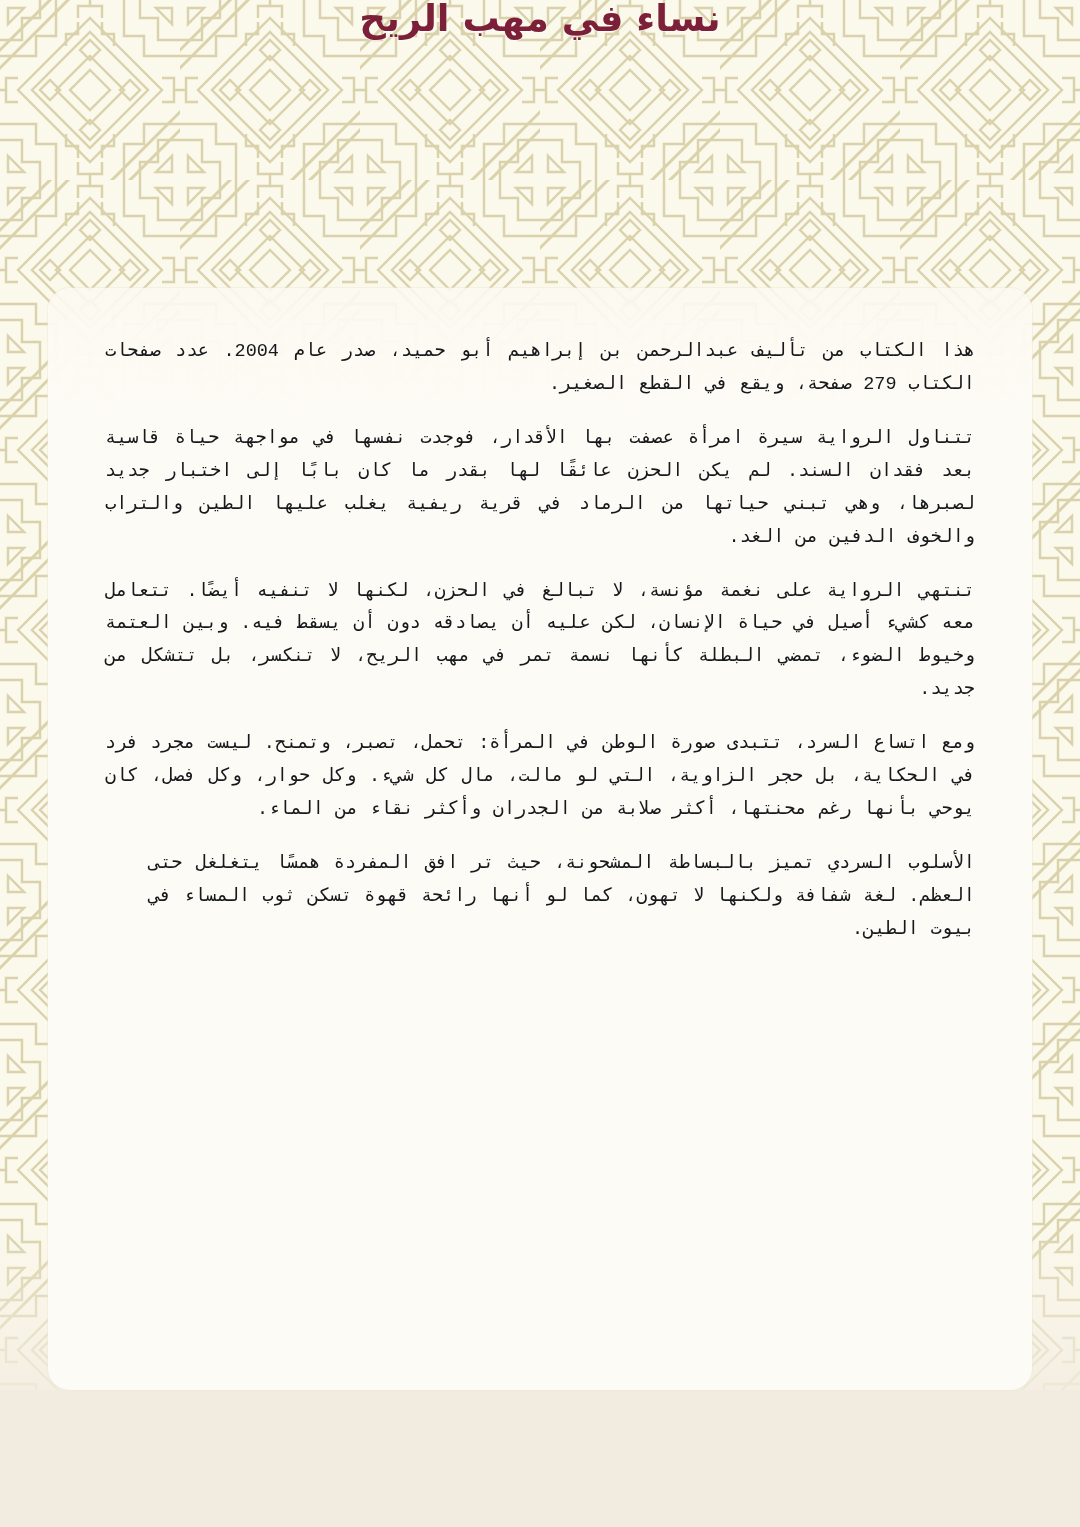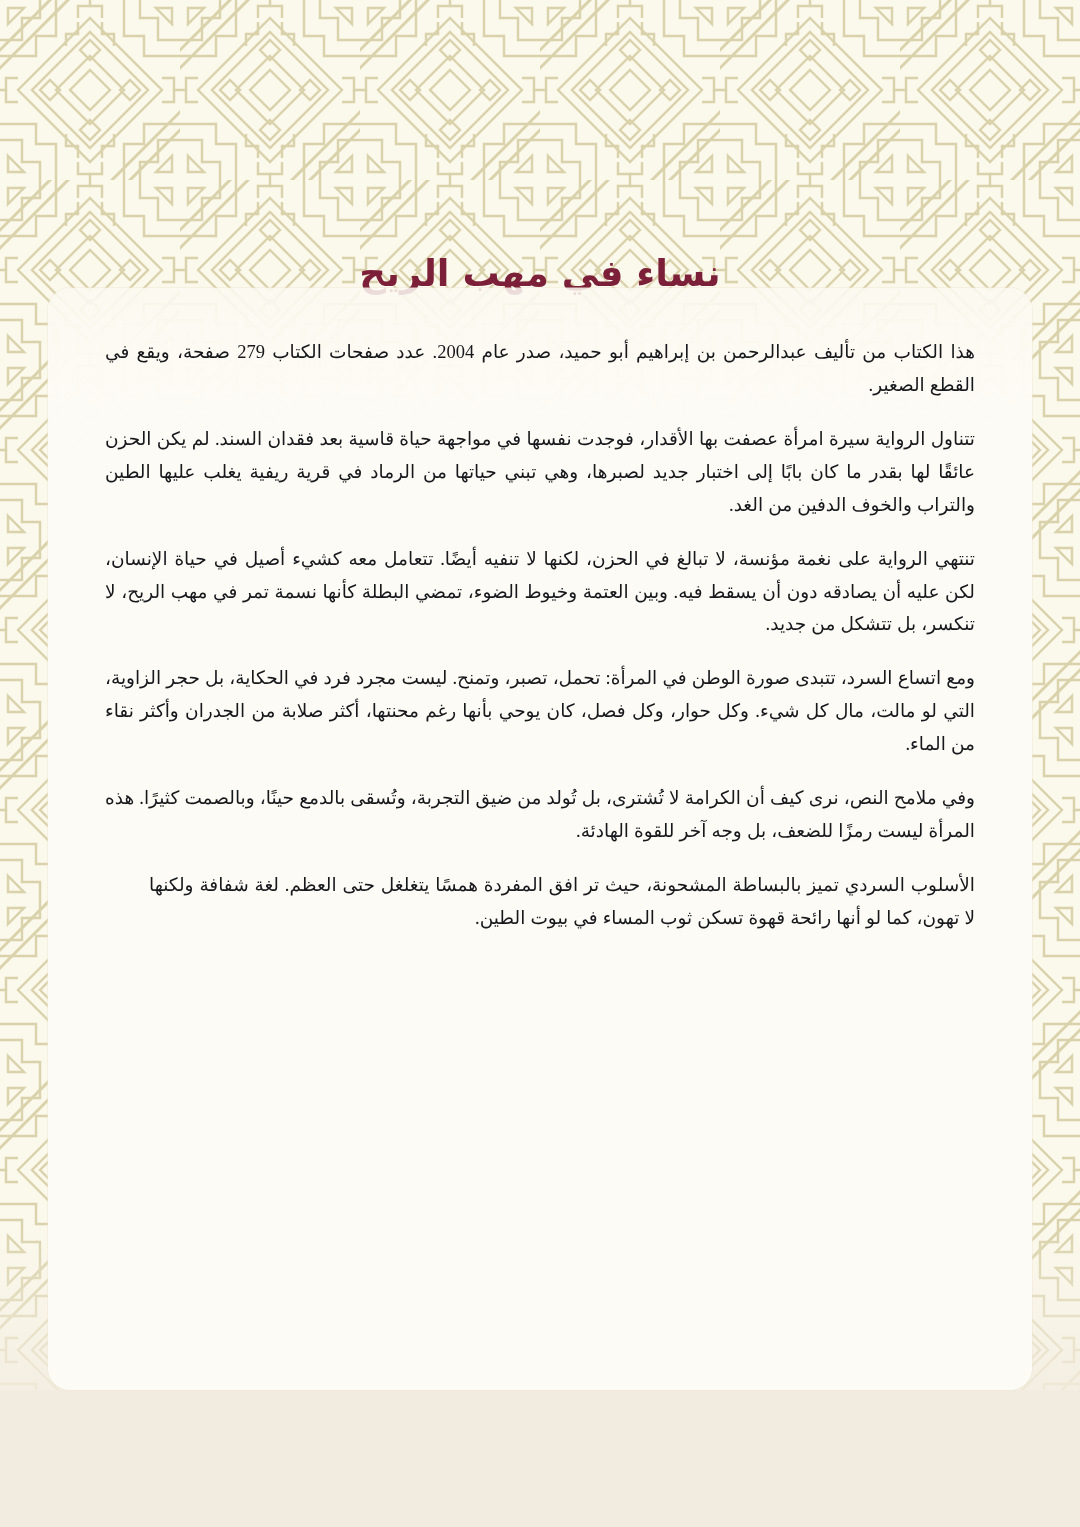--- a/index.html
+++ b/index.html
@@ -29,21 +29,21 @@
   #pattern-bg svg { display:block; width:100%; height:100%; }
 
   
   #title-band {
     position:absolute;
     left:0; top:0;
     width:1080px;
     height:292px;
     z-index:2;
     display:flex;
-    align-items:flex-end;
+    align-items:flex-start;
     justify-content:center;
   }
   #page-title {
     font-family:"DejaVu Sans","Liberation Sans",sans-serif;
     font-size:37px;
     font-weight:700;
     color:#7c1f38;
     letter-spacing:0.5px;
     line-height:1;
     text-shadow:0 1px 0 rgba(255,255,255,.55);
@@ -68,21 +68,21 @@
     box-shadow:0 0 0 1px rgba(238,230,210,.45);
     overflow:hidden;
   }
 
   #card-inner {
     padding:48px 57px 40px 57px;
   }
 
   
   .para {
-    font-family:Liberation Serif, serif;
+    font-family:Liberation Mono, monospace;
     font-size:18.5px;
     line-height:1.78;
     color:#16181c;
     text-align:justify;
     text-justify:inter-word;
     direction:rtl;
     margin-bottom:21px;
     letter-spacing:0;
     word-spacing:0.5px;
   }
@@ -170,19 +170,18 @@
 <header id="title-band">
   <h1 id="page-title">نساء في مهب الريح</h1>
 </header>
 
 <main id="content-card">
   <div id="card-inner">
     <p class="para">هذا الكتاب من تأليف عبدالرحمن بن إبراهيم أبو حميد، صدر عام 2004. عدد صفحات الكتاب 279 صفحة، ويقع في القطع الصغير.</p>
     <p class="para">تتناول الرواية سيرة امرأة عصفت بها الأقدار، فوجدت نفسها في مواجهة حياة قاسية بعد فقدان السند. لم يكن الحزن عائقًا لها بقدر ما كان بابًا إلى اختبار جديد لصبرها، وهي تبني حياتها من الرماد في قرية ريفية يغلب عليها الطين والتراب والخوف الدفين من الغد.</p>
     <p class="para">تنتهي الرواية على نغمة مؤنسة، لا تبالغ في الحزن، لكنها لا تنفيه أيضًا. تتعامل معه كشيء أصيل في حياة الإنسان، لكن عليه أن يصادقه دون أن يسقط فيه. وبين العتمة وخيوط الضوء، تمضي البطلة كأنها نسمة تمر في مهب الريح، لا تنكسر، بل تتشكل من جديد.</p>
     <p class="para">ومع اتساع السرد، تتبدى صورة الوطن في المرأة: تحمل، تصبر، وتمنح. ليست مجرد فرد في الحكاية، بل حجر الزاوية، التي لو مالت، مال كل شيء. وكل حوار، وكل فصل، كان يوحي بأنها رغم محنتها، أكثر صلابة من الجدران وأكثر نقاء من الماء.</p>
-    <p class="para">وفي ملامح النص، نرى كيف أن الكرامة لا تُشترى، بل تُولد من ضيق التجربة، وتُسقى بالدمع حينًا، وبالصمت كثيرًا. هذه المرأة ليست رمزًا للضعف، بل وجه آخر للقوة الهادئة.</p>
     <p class="para gap-lg">الأسلوب السردي تميز بالبساطة المشحونة، حيث تر افق المفردة همسًا يتغلغل حتى العظم. لغة شفافة ولكنها لا تهون، كما لو أنها رائحة قهوة تسكن ثوب المساء في بيوت الطين.</p>
 
   </div>
 </main>
 
 <div id="bottom-fill"></div>
 
 </body></html>

